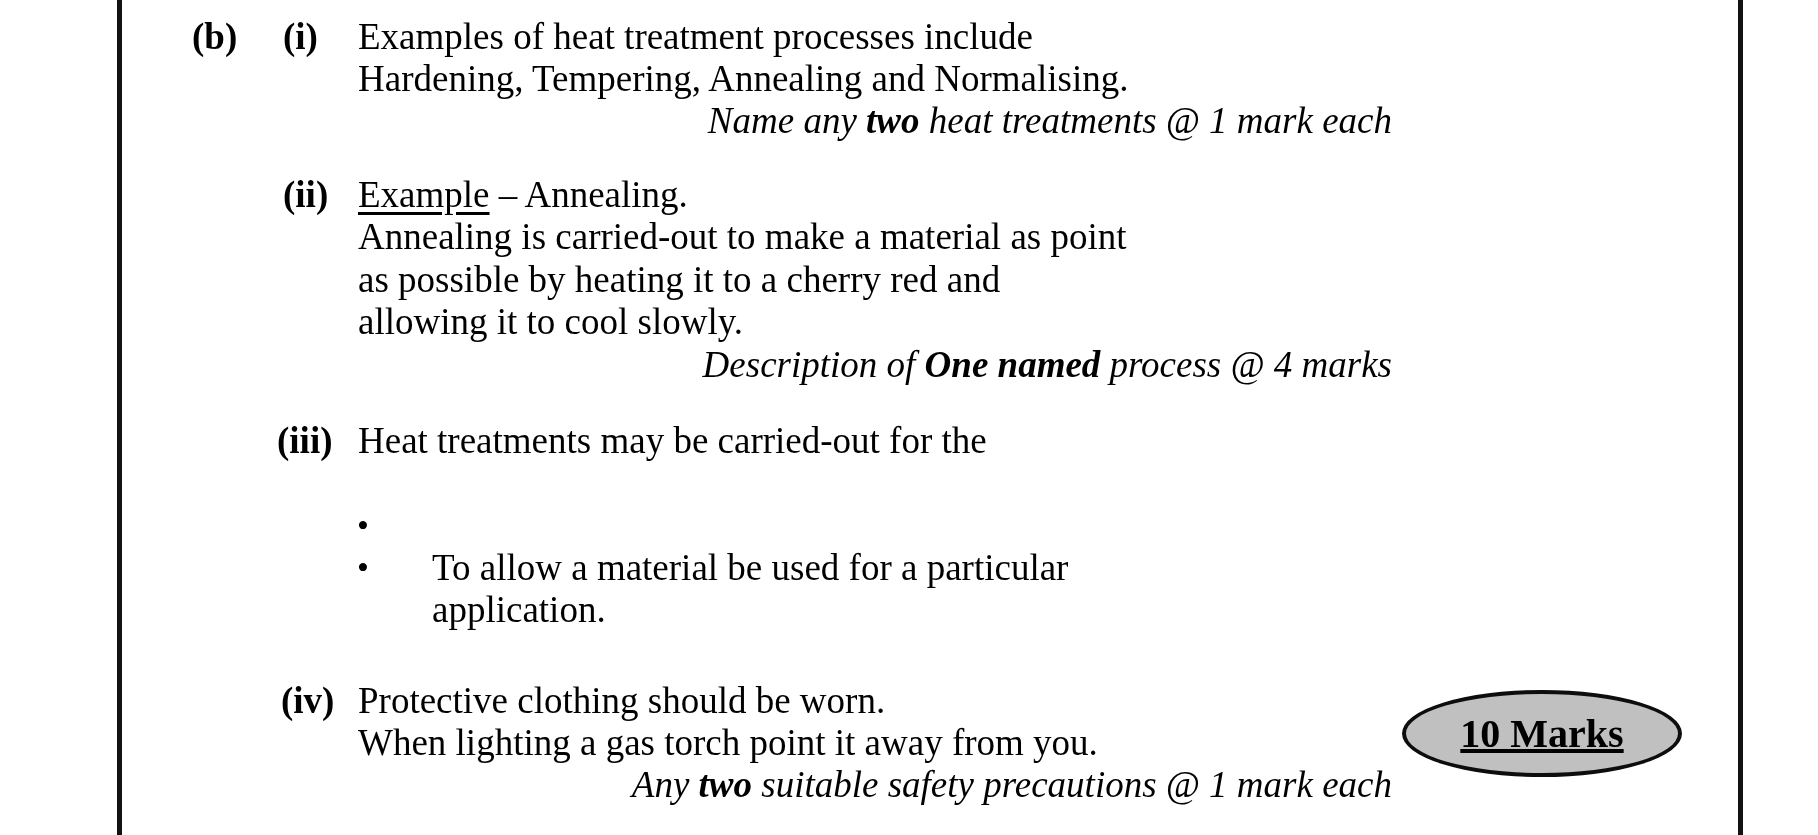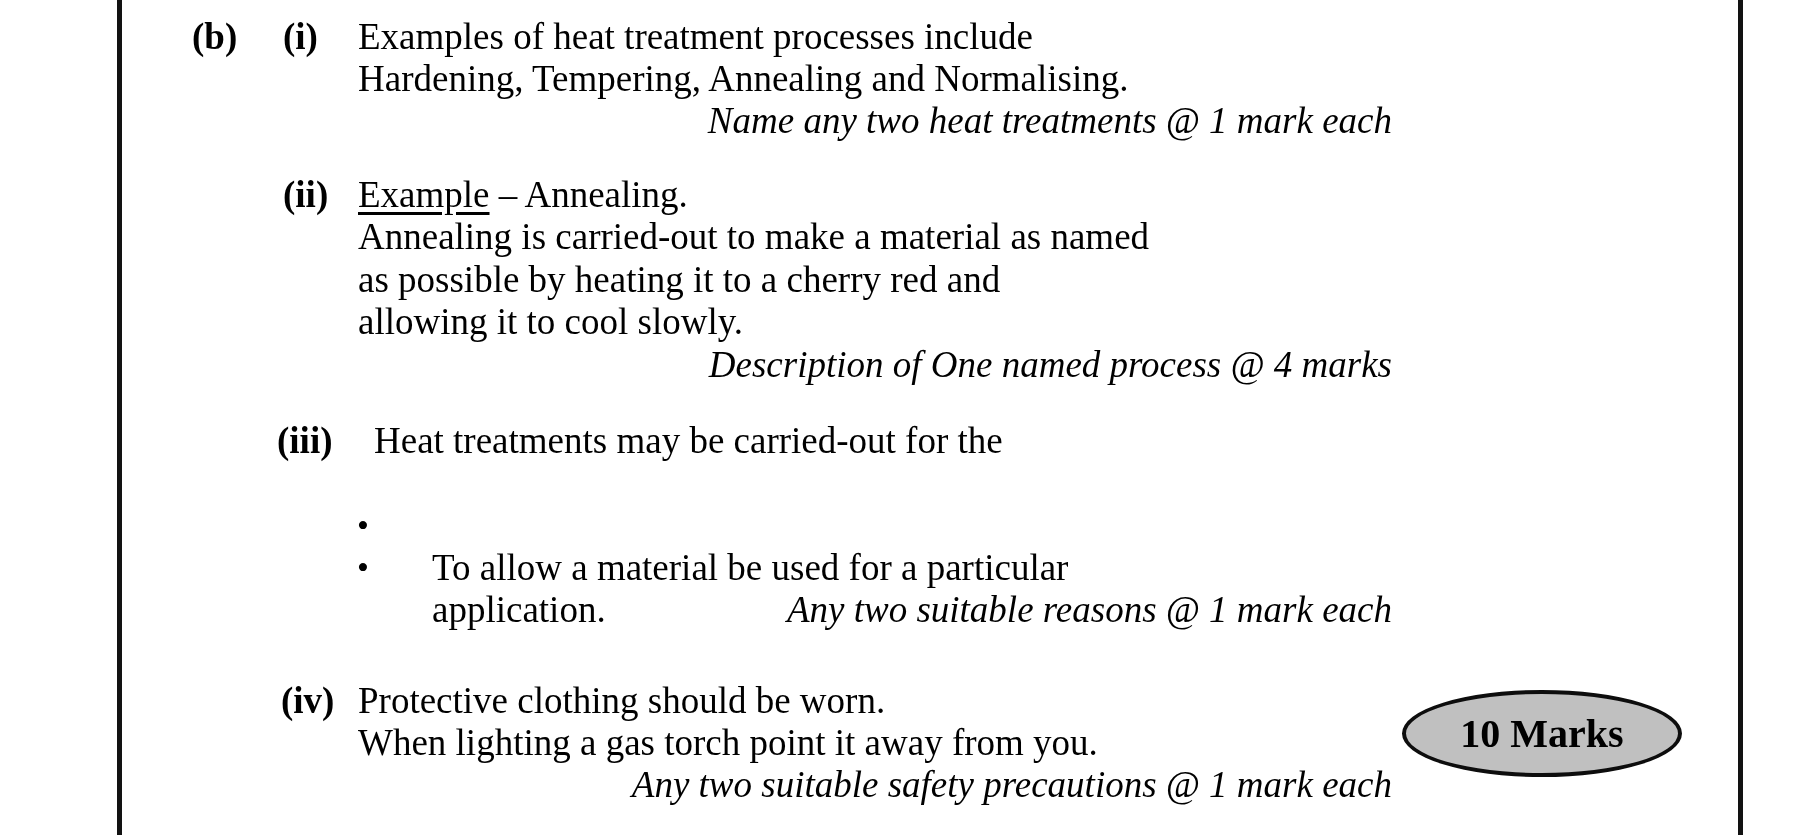--- a/index.html
+++ b/index.html
@@ -25,21 +25,21 @@
   .vrule.right{left:1738px;}
   .line{
     position:absolute;
     white-space:nowrap;
   }
   .bold{font-weight:bold;}
   .note{
     right:426px;
     font-style:italic;
   }
-  .note b{font-weight:normal;}
+  .note b{font-weight:bold;}
   .ul{
     text-decoration:underline;
     text-decoration-thickness:2.5px;
     text-underline-offset:5px;
   }
   .bullet-dot{
     font-size:34px;
   }
   .marks-oval{
     position:absolute;
@@ -50,50 +50,50 @@
     box-sizing:border-box;
     background:#c0c0c0;
     border:4px solid #0d0d0d;
     border-radius:50%;
     display:flex;
     align-items:center;
     justify-content:center;
     font-size:40px;
     font-weight:bold;
     line-height:1;
+    text-decoration:underline;
   }
 </style>
 </head>
 <body>
 
 <div class="page">
 
   <div class="vrule left"></div>
   <div class="vrule right"></div>
 
   <span class="line bold" style="top:15px;left:192px">(b)</span>
   <span class="line bold" style="top:15px;left:283px">(i)</span>
   <span class="line" style="top:15px;left:358px">Examples of heat treatment processes include</span>
   <span class="line" style="top:57px;left:358px">Hardening, Tempering, Annealing and Normalising.</span>
   <span class="line note" style="top:99px"><span>Name any </span><b>two</b><span> heat treatments @ 1 mark each</span></span>
 
   <span class="line bold" style="top:173px;left:283px">(ii)</span>
   <span class="line" style="top:173px;left:358px"><span class="ul">Example</span><span> – Annealing.</span></span>
-  <span class="line" style="top:215px;left:358px">Annealing is carried-out to make a material as named</span>
+  <span class="line" style="top:215px;left:358px">Annealing is carried-out to make a material as point</span>
   <span class="line" style="top:300px;left:358px">allowing it to cool slowly.</span>
   <span class="line" style="top:258px;left:358px">as possible by heating it to a cherry red and</span>
   <span class="line note" style="top:343px"><span>Description of </span><b>One named</b><span> process @ 4 marks</span></span>
 
   <span class="line bold" style="top:419px;left:277px">(iii)</span>
-  <span class="line" style="top:419px;left:374px">Heat treatments may be carried-out for the</span>
+  <span class="line" style="top:419px;left:358px">Heat treatments may be carried-out for the</span>
   <span class="line bullet-dot" style="top:504px;left:357px">•</span>
   <span class="line bullet-dot" style="top:546px;left:357px">•</span>
   <span class="line" style="top:546px;left:432px">To allow a material be used for a particular</span>
   <span class="line" style="top:588px;left:432px">application.</span>
-  <span class="line note" style="top:588px"><span>Any </span><b>two</b><span> suitable reasons @ 1 mark each</span></span>
 
   <span class="line bold" style="top:679px;left:281px">(iv)</span>
   <span class="line" style="top:679px;left:358px">Protective clothing should be worn.</span>
   <span class="line" style="top:721px;left:358px">When lighting a gas torch point it away from you.</span>
   <span class="line note" style="top:763px"><span>Any </span><b>two</b><span> suitable safety precautions @ 1 mark each</span></span>
 
   <div class="marks-oval">
     <span>10 Marks</span>
   </div>
 

